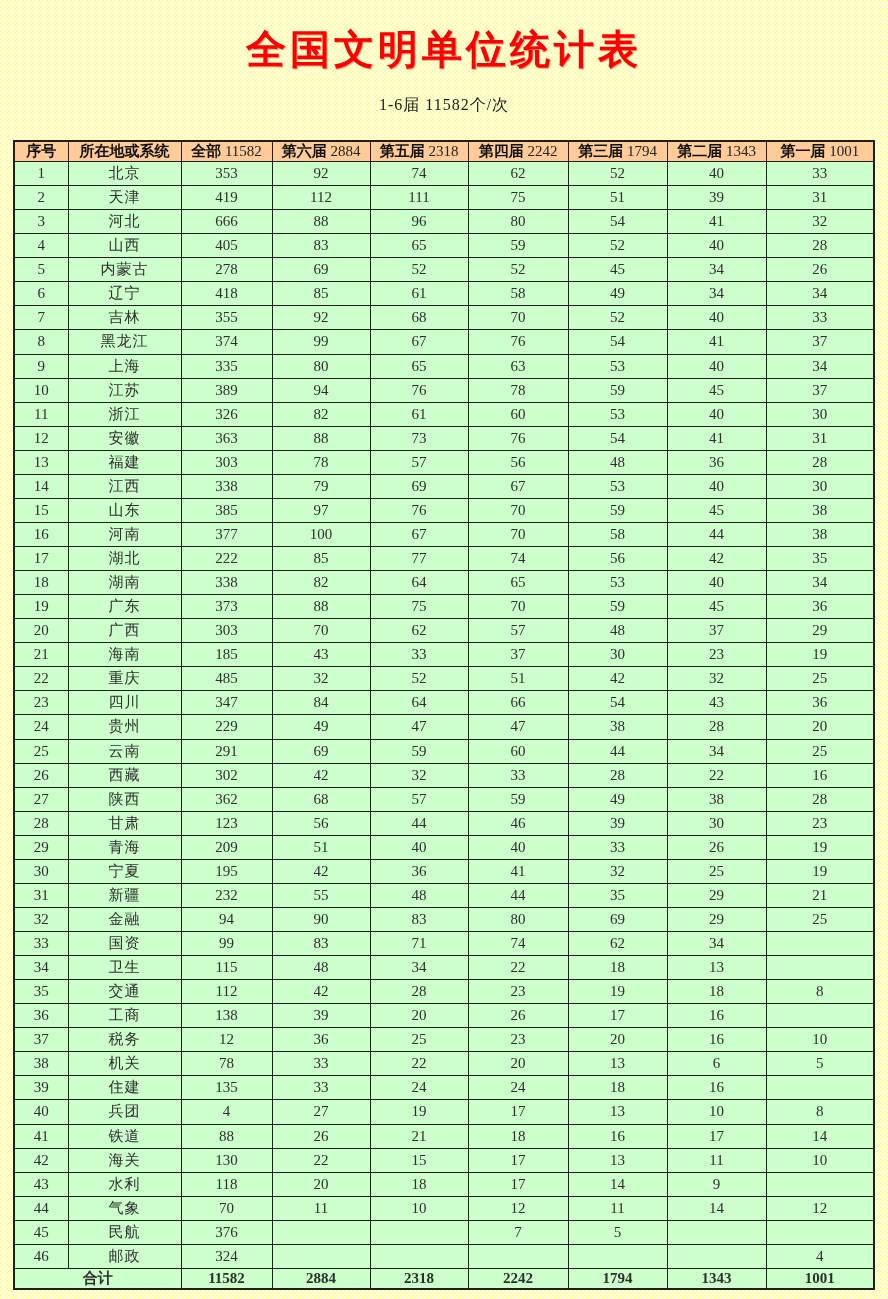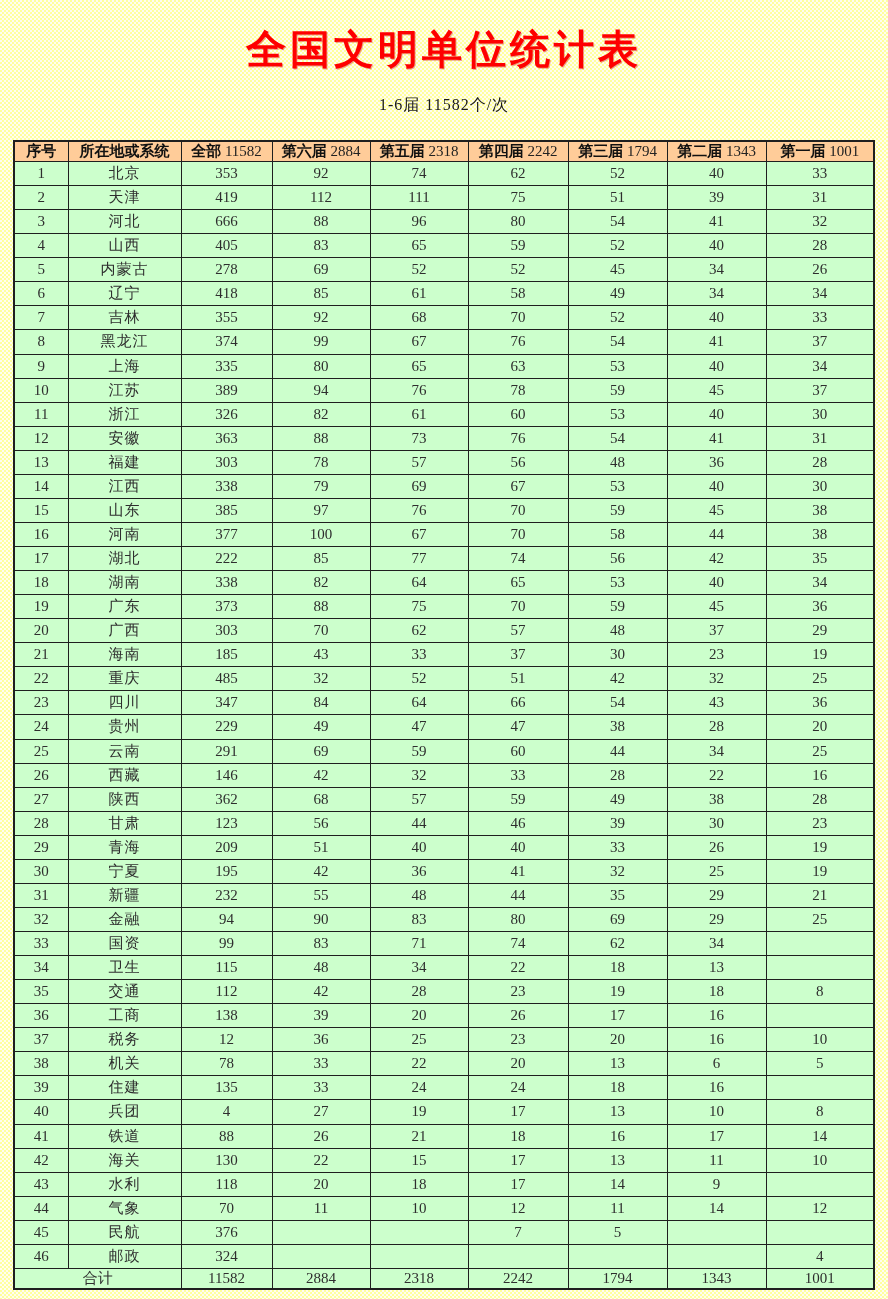--- a/index.html
+++ b/index.html
@@ -67,21 +67,21 @@
     font-size:15px;
     color:#111;
   }
   .hnum{
     font-family:"Liberation Serif","DejaVu Serif",serif;
     font-weight:normal;
     font-size:15px;
     color:#222;
   }
   td.region-cell{letter-spacing:1px;}
-  tfoot td{font-size:15px;}
+  tfoot td{font-size:15px;font-weight:bold;}
 </style>
 </head>
 <body>
 
 <div class="page">
   <h1 class="title">全国文明单位统计表</h1>
   <div class="subtitle">1-6届 11582个/次</div>
 
   <table class="stats">
     <colgroup>
@@ -380,21 +380,21 @@
           <td>69</td>
           <td>59</td>
           <td>60</td>
           <td>44</td>
           <td>34</td>
           <td>25</td>
         </tr>
         <tr>
           <td>26</td>
           <td class="region-cell">西藏</td>
-          <td>146</td>
+          <td>302</td>
           <td>42</td>
           <td>32</td>
           <td>33</td>
           <td>28</td>
           <td>22</td>
           <td>16</td>
         </tr>
         <tr>
           <td>27</td>
           <td class="region-cell">陕西</td>

